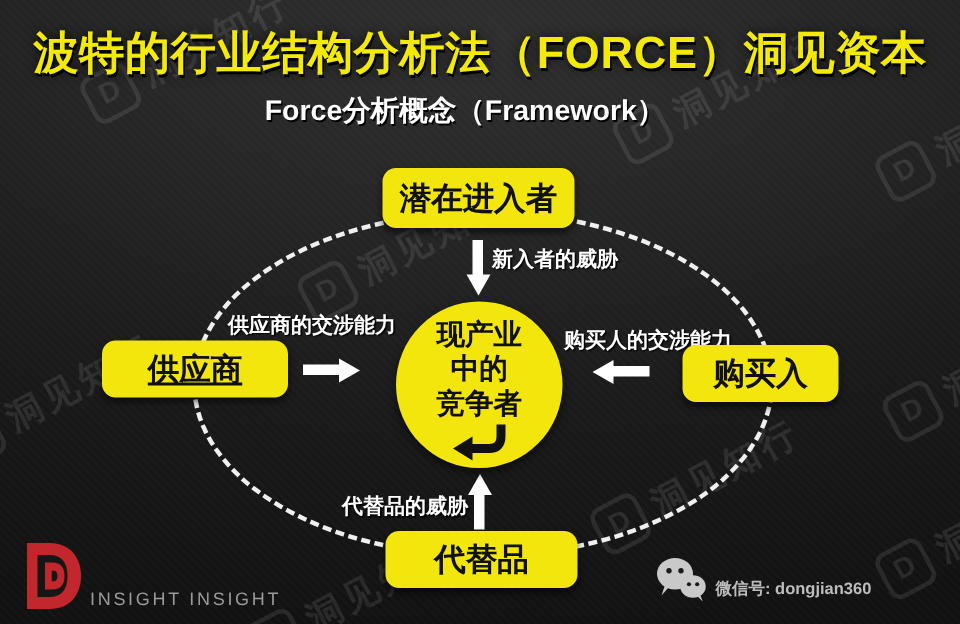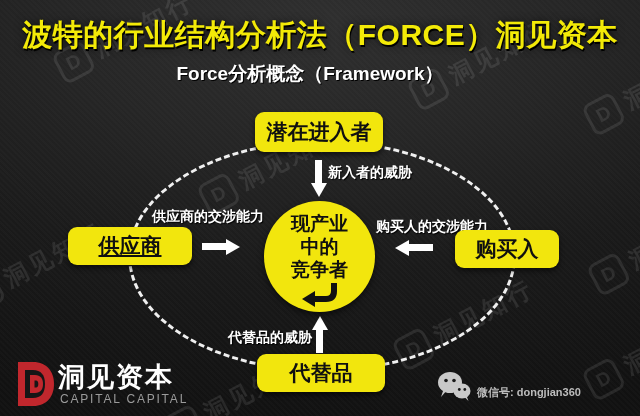--- a/index.html
+++ b/index.html
@@ -155,22 +155,21 @@
       <polygon points="15,9 15,25 2,17" fill="#111"></polygon>
     </svg>
   </div>
 
   <svg class="logo" width="40" height="46" viewBox="0 0 40 46">
     <path d="M4 1 H19 C33 1 40 11 40 23 C40 35 33 45 19 45 H4 Z" fill="#c1272d"></path>
     <path d="M11 9 H19 C27 9 31 14 31 23 C31 32 27 37 19 37 H11 Z" fill="#161616"></path>
     <path d="M16 14 H21 C26.5 14 29 17.5 29 23 C29 28.5 26.5 32 21 32 H16 Z" fill="#c1272d"></path>
     <path d="M20.5 19.5 H22 C23.6 19.5 24.3 21 24.3 23 C24.3 25 23.6 26.5 22 26.5 H20.5 Z" fill="#161616"></path>
   </svg>
-  <div class="brand-cn">洞见资本</div>
-  <div class="brand-en">CAPITAL CAPITAL</div>
+  <div class="brand-en">INSIGHT INSIGHT</div>
 
   <svg class="wechat-icon" width="34" height="30" viewBox="0 0 34 30">
     <ellipse cx="13" cy="11.5" rx="12" ry="10.5" fill="#c9c9c9"></ellipse>
     <polygon points="6,20 11,18 4,26" fill="#c9c9c9"></polygon>
     <circle cx="9" cy="9.5" r="1.8" fill="#1a1a1a"></circle>
     <circle cx="17" cy="9.5" r="1.8" fill="#1a1a1a"></circle>
     <ellipse cx="25" cy="20" rx="8.5" ry="7.5" fill="#c9c9c9"></ellipse>
     <polygon points="30,26 26.5,25 31.5,30" fill="#c9c9c9"></polygon>
     <circle cx="22.3" cy="18.5" r="1.4" fill="#1a1a1a"></circle>
     <circle cx="27.8" cy="18.5" r="1.4" fill="#1a1a1a"></circle>

